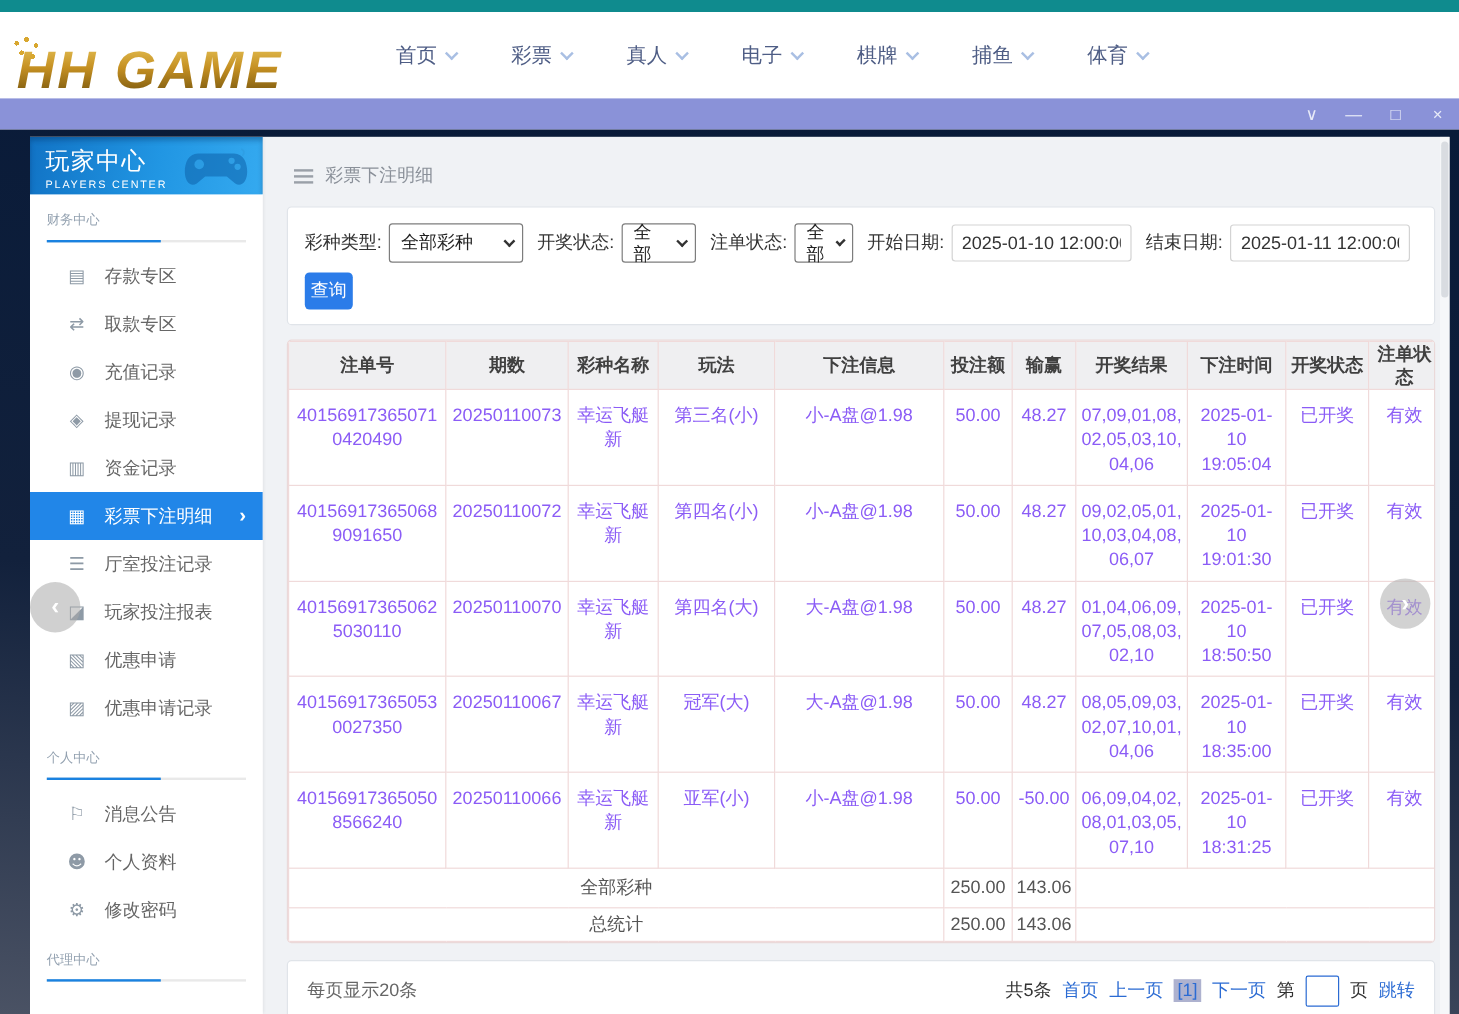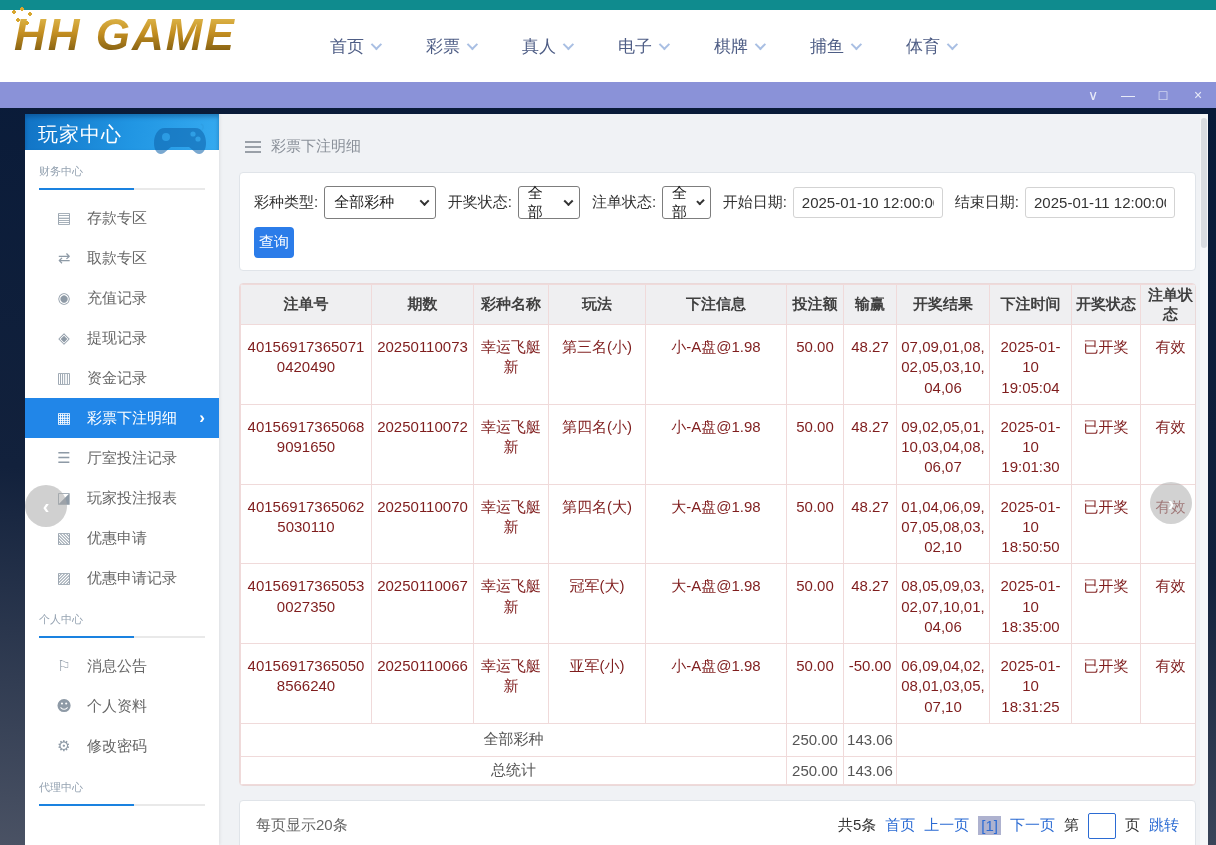--- a/index.html
+++ b/index.html
@@ -4,21 +4,21 @@
 <style>
   * { margin:0; padding:0; box-sizing:border-box; }
   html,body { width:1216px; height:845px; overflow:hidden;
     font-family:"Liberation Sans","DejaVu Sans",sans-serif; }
 
   
   #top-accent { height:10px; background:#0f8b8e; }
 
   
   #site-header { position:relative; height:72px; background:#ffffff; }
-  #logo { position:absolute; left:14px; top:0; font-size:44px; font-weight:bold;
+  #logo { position:absolute; left:14px; top:24px; font-size:44px; font-weight:bold;
     font-style:italic; letter-spacing:2px;
     background:linear-gradient(180deg,#e9c75c 0%,#c59022 45%,#8a6413 80%,#d9b24a 100%);
     -webkit-background-clip:text; background-clip:text; color:transparent; }
   #logo::before { content:""; position:absolute; left:-4px; top:-4px; width:26px; height:26px;
     background:
       radial-gradient(circle 2px at 4px 6px,#d8a72f 0 2px,transparent 2px),
       radial-gradient(circle 2px at 12px 3px,#d8a72f 0 2px,transparent 2px),
       radial-gradient(circle 2px at 20px 8px,#d8a72f 0 2px,transparent 2px),
       radial-gradient(circle 2px at 8px 14px,#d8a72f 0 2px,transparent 2px),
       radial-gradient(circle 2px at 17px 17px,#d8a72f 0 2px,transparent 2px); }
@@ -38,21 +38,21 @@
 
   
   #app { position:relative; height:737px;
     background:linear-gradient(185deg,#081a38 0%,#12213c 55%,#4a5264 100%); }
   #shell { position:absolute; left:25px; top:6px; right:8px; bottom:0;
     background:#f0f2f5; overflow:hidden; }
 
   
   #sidebar { position:absolute; left:0; top:0; bottom:0; width:194px; background:#ffffff;
     box-shadow:1px 0 3px rgba(0,0,0,.08); overflow:hidden; }
-  #side-head { position:relative; height:36px; padding:7px 0 0 13px; color:#fff;
+  #side-head { position:relative; height:48px; padding:7px 0 0 13px; color:#fff;
     background:linear-gradient(100deg,#1173c5 0%,#2196e3 55%,#35aaf0 100%);
     box-shadow:inset 0 3px 4px rgba(0,40,90,.35); }
   #side-title { font-size:20px; letter-spacing:1px; }
   #side-sub { font-size:9px; letter-spacing:1.5px; margin-top:1px; }
   #gamepad { position:absolute; right:10px; top:8px; opacity:.55; }
   .side-sec-title { margin:14px 14px 0; font-size:11px; color:#93a1b0; padding-bottom:9px; }
   .side-rule { height:2px; background:#e9e9e9; margin:0 14px 8px; position:relative; }
   .side-rule .blue { position:absolute; left:0; top:0; width:95px; height:2px; background:#1a82e0; }
   .s-item { display:flex; align-items:center; height:40px; padding-left:30px; cursor:pointer;
     font-size:15px; color:#666; position:relative; }
@@ -98,21 +98,21 @@
   #search-btn { display:block; margin-top:8px; width:40px; height:31px; background:#2b7ce9;
     color:#fff; border:none; border-radius:4px; font-size:15px; cursor:pointer;
     font-family:"Liberation Sans","DejaVu Sans",sans-serif; }
 
   
   #table-panel { margin-top:12px; overflow:hidden; border-color:#ead9d9; }
   table { width:100%; border-collapse:collapse; table-layout:fixed; }
   th,td { border:1px solid #f0dada; text-align:center; }
   th { background:#efeff1; height:40px; font-size:15px; color:#404040; font-weight:bold; }
   tbody.rows td { height:76px; vertical-align:top; padding:12px 3px 6px; font-size:15px;
-    color:#7f1d1d; line-height:1.35; }
+    color:#8b5cf6; line-height:1.35; }
   td.break { word-break:break-all; }
   tbody.stats td { height:33px; vertical-align:middle; font-size:15px; color:#555;
     padding:4px 3px; }
   tbody.stats tr:last-child td { height:24px; }
 
   
   #pager-panel { margin-top:14px; height:52px; display:flex; align-items:center;
     justify-content:space-between; padding:0 16px; }
   #per-page { font-size:15px; color:#666; }
   #pager-right { display:flex; align-items:center; gap:9px; font-size:15px; color:#333; }

